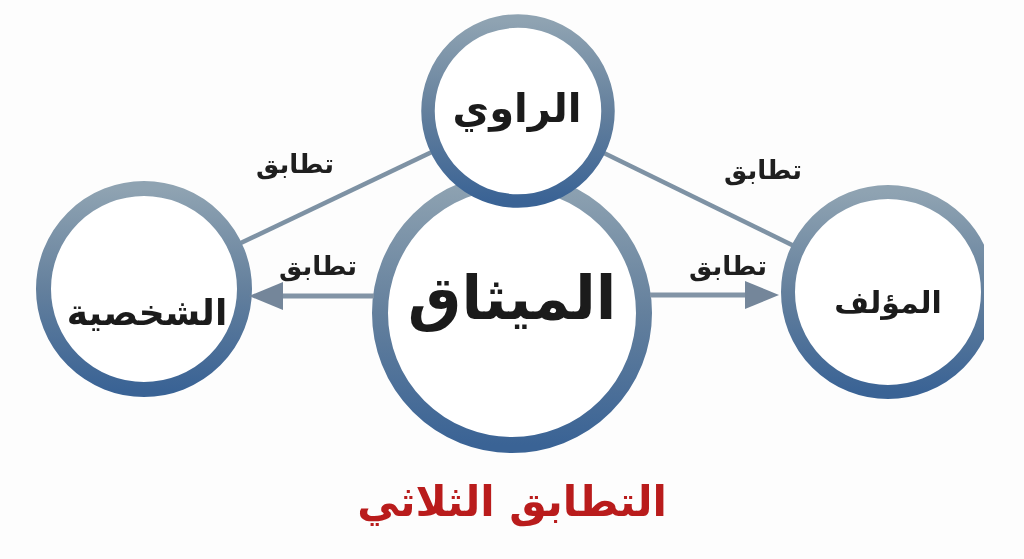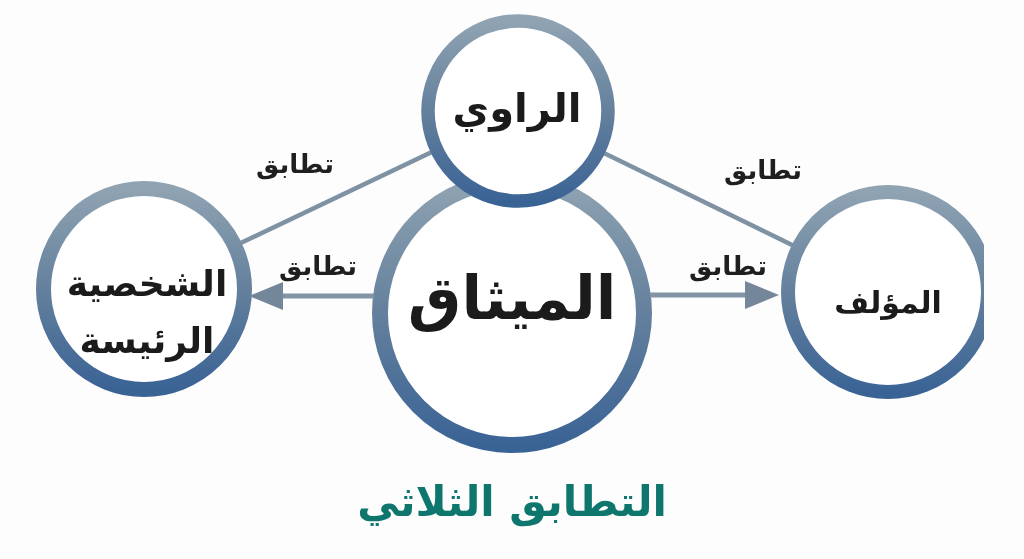--- a/index.html
+++ b/index.html
@@ -33,21 +33,21 @@
   }
   .label-narrator   { left: 517px; top: 108px; font-size: 40px; }
   .label-pact       { left: 512px; top: 298px; font-size: 60px; line-height: 62px; }
   .label-character  { left: 147px; top: 293px; font-size: 36px; line-height: 57px; margin-top: 19px; }
   .label-author     { left: 888px; top: 291px; font-size: 30px; margin-top: 12px; }
   .edge-label       { font-size: 26px; color: #1f1f1f; margin-left: 15px; }
   .edge-label-nc    { left: 280px; top: 165px; }
   .edge-label-na    { left: 748px; top: 171px; }
   .edge-label-pc    { left: 303px; top: 267px; }
   .edge-label-pa    { left: 713px; top: 267px; }
-  .label-caption    { left: 512px; top: 502px; font-size: 42px; color: #0f766e; }
+  .label-caption    { left: 512px; top: 502px; font-size: 42px; color: #b91c1c; }
 </style>
 </head>
 <body>
 
 <div class="stage">
 
   <svg width="1024" height="559" viewBox="0 0 1024 559">
     <defs>
       <linearGradient id="ringGrad" x1="0" y1="0" x2="0" y2="1">
         <stop offset="0" stop-color="#8fa3b2"></stop>
@@ -76,21 +76,20 @@
   </svg>
 
   <div class="label label-narrator" dir="rtl">الراوي</div>
 
   <div class="label label-pact" dir="rtl">
     <div>الميثاق</div>
   </div>
 
   <div class="label label-character" dir="rtl">
     <div>الشخصية</div>
-    <div>الرئيسة</div>
   </div>
 
   <div class="label label-author" dir="rtl">المؤلف</div>
 
   <div class="label edge-label edge-label-nc" dir="rtl">تطابق</div>
 
   <div class="label edge-label edge-label-na" dir="rtl">تطابق</div>
 
   <div class="label edge-label edge-label-pc" dir="rtl">تطابق</div>
 

